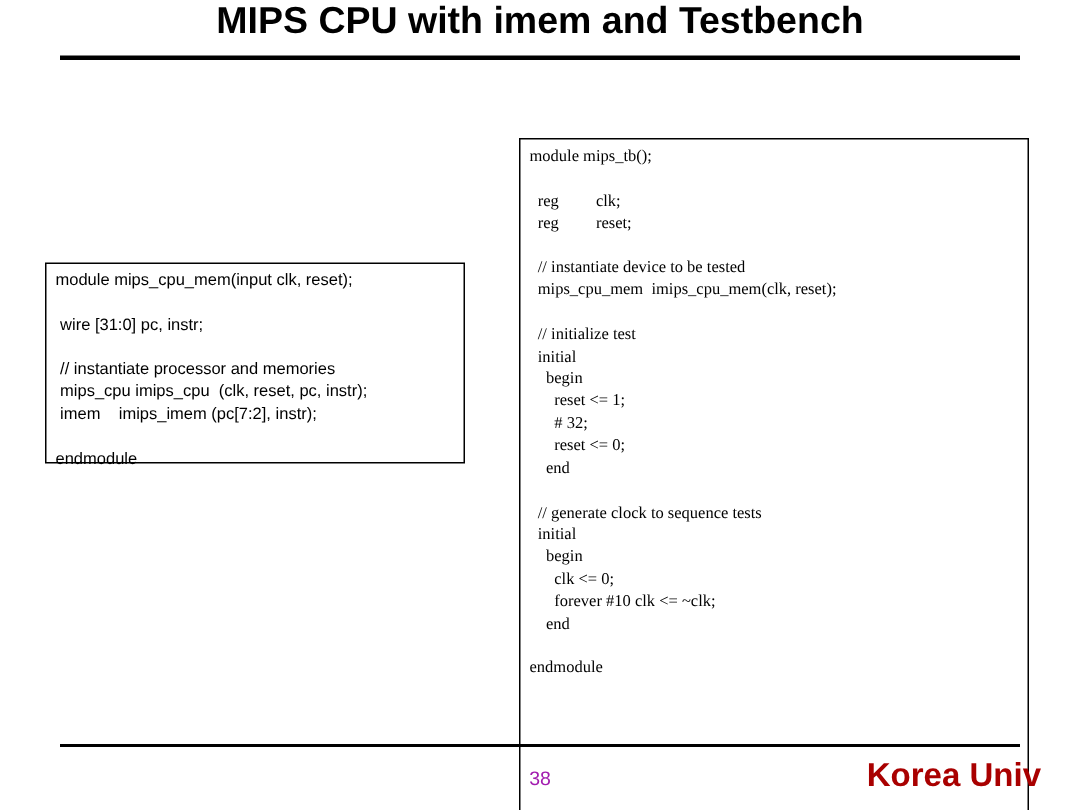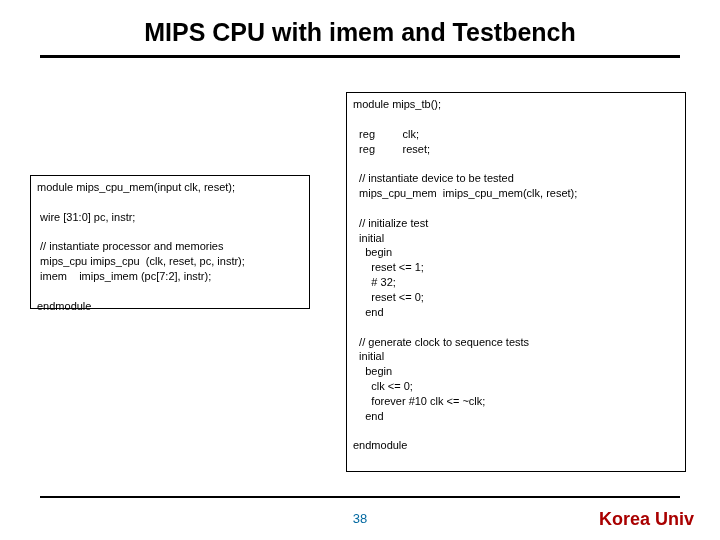--- a/index.html
+++ b/index.html
@@ -15,21 +15,20 @@
     position: relative;
     width: 720px;
     height: 540px;
     box-sizing: border-box;
   }
   .title {
     font-weight: bold;
     font-size: 25px;
     color: #000;
     text-align: center;
-    padding-top: 18px;
   }
   .hr-top {
     border: none;
     border-top: 3px solid #000;
     margin: 8px 40px 0 40px;
   }
   .hr-bottom {
     position: absolute;
     left: 40px;
     right: 40px;
@@ -51,36 +50,37 @@
   .box-left {
     left: 30px;
     top: 175px;
     width: 280px;
     height: 134px;
   }
   .box-right {
     left: 346px;
     top: 92px;
     width: 340px;
-    height: 380px;
+    height: 449px;
+    font-family: Liberation Serif, serif;
   }
   .pagenum {
     position: absolute;
     bottom: 14px;
     left: 0;
     right: 0;
     text-align: center;
     font-size: 13px;
-    color: #0369a1;
+    color: #a21caf;
   }
   .footer-brand {
     position: absolute;
     bottom: 10px;
     right: 26px;
-    font-size: 18px;
+    font-size: 22px;
     font-weight: bold;
     color: #a90000;
   }
 </style>
 </head>
 <body>
 
 <div class="slide">
 
   <div class="title">MIPS CPU with imem and Testbench</div>

